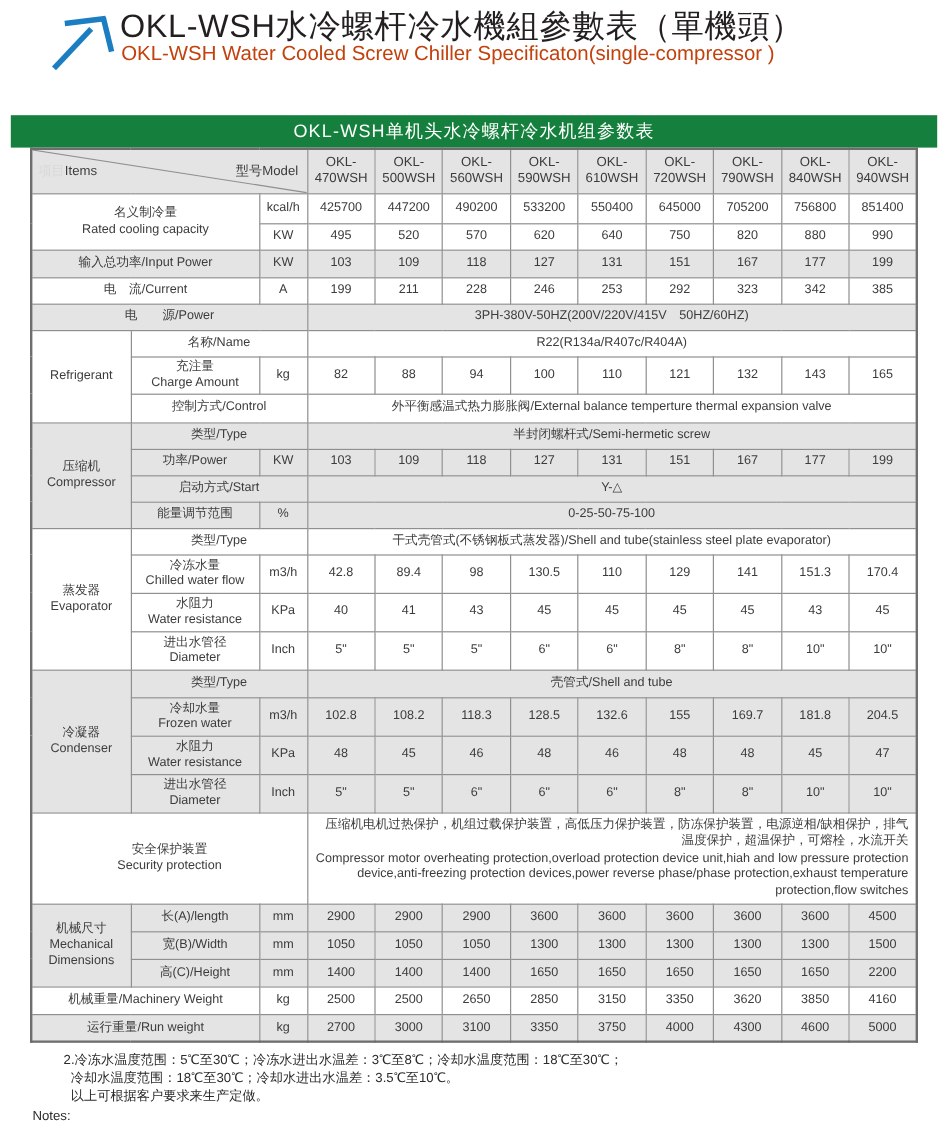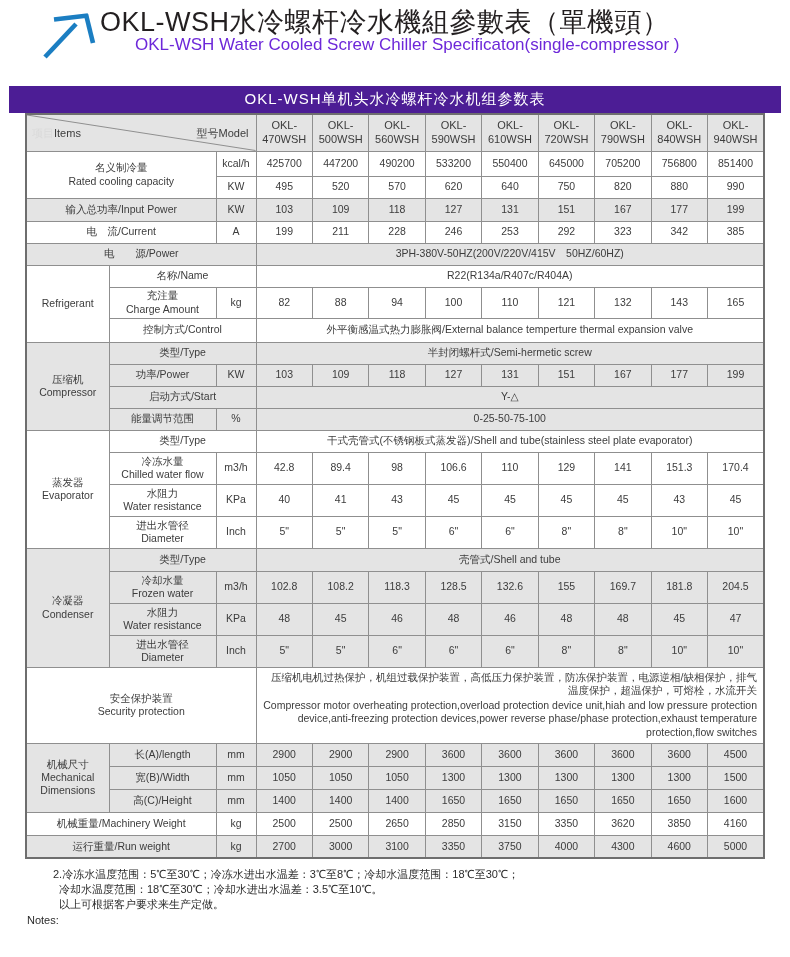--- a/index.html
+++ b/index.html
@@ -1,25 +1,25 @@
 <!DOCTYPE html>
 <html><head>
 <meta charset="utf-8">
 <style>
   html,body{margin:0;padding:0;background:#fff;}
   body{width:790px;height:957px;font-family:"Liberation Sans",sans-serif;color:#333;position:relative;}
 
   
-  .hdr{position:relative;height:86px;}
+  .hdr{position:relative;height:96px;}
   .logo{position:absolute;left:40px;top:10px;}
   .title-zh{position:absolute;left:100px;top:4px;font-size:27px;color:#231f20;letter-spacing:.5px;white-space:nowrap;}
-  .title-en{position:absolute;left:101px;top:35px;font-size:17px;color:#6d28d9;white-space:nowrap;margin-left:34px;}
+  .title-en{position:absolute;left:101px;top:35px;font-size:17px;color:#c2410c;white-space:nowrap;}
 
   
-  .banner{margin:0 9px;height:27px;background:#4c1d95;color:#fff;font-size:15px;
+  .banner{margin:0 9px;height:27px;background:#15803d;color:#fff;font-size:15px;
           display:flex;align-items:center;justify-content:center;letter-spacing:1px;}
 
   
   table{width:740px;margin:0 25px;border-collapse:collapse;table-layout:fixed;
         font-size:10.5px;color:#3c3c3c;border:2px solid #6e6e6e;}
   col.c-group{width:83px;} col.c-item{width:107px;} col.c-unit{width:40px;}
   td,th{border:1px solid #8f8f8f;text-align:center;vertical-align:middle;
         padding:1px 2px;font-weight:normal;line-height:1.25;overflow:hidden;}
   .g{background:#e4e4e4;}
   tr{height:22px;}
@@ -250,21 +250,21 @@
   </tr>
   <tr class="h32">
     <td>
       <div>冷冻水量</div>
       <div>Chilled water flow</div>
     </td>
     <td>m3/h</td>
   <td class="v">42.8</td>
         <td class="v">89.4</td>
         <td class="v">98</td>
-        <td class="v">106.6</td>
+        <td class="v">130.5</td>
         <td class="v">110</td>
         <td class="v">129</td>
         <td class="v">141</td>
         <td class="v">151.3</td>
         <td class="v">170.4</td>
       </tr>
   <tr class="h32">
     <td>
       <div>水阻力</div>
       <div>Water resistance</div>
@@ -400,21 +400,21 @@
     <td>高(C)/Height</td>
     <td>mm</td>
   <td class="v">1400</td>
         <td class="v">1400</td>
         <td class="v">1400</td>
         <td class="v">1650</td>
         <td class="v">1650</td>
         <td class="v">1650</td>
         <td class="v">1650</td>
         <td class="v">1650</td>
-        <td class="v">1600</td>
+        <td class="v">2200</td>
       </tr>
 
   <tr class="h23">
     <td colspan="2">机械重量/Machinery Weight</td>
     <td>kg</td>
   <td class="v">2500</td>
         <td class="v">2500</td>
         <td class="v">2650</td>
         <td class="v">2850</td>
         <td class="v">3150</td>

